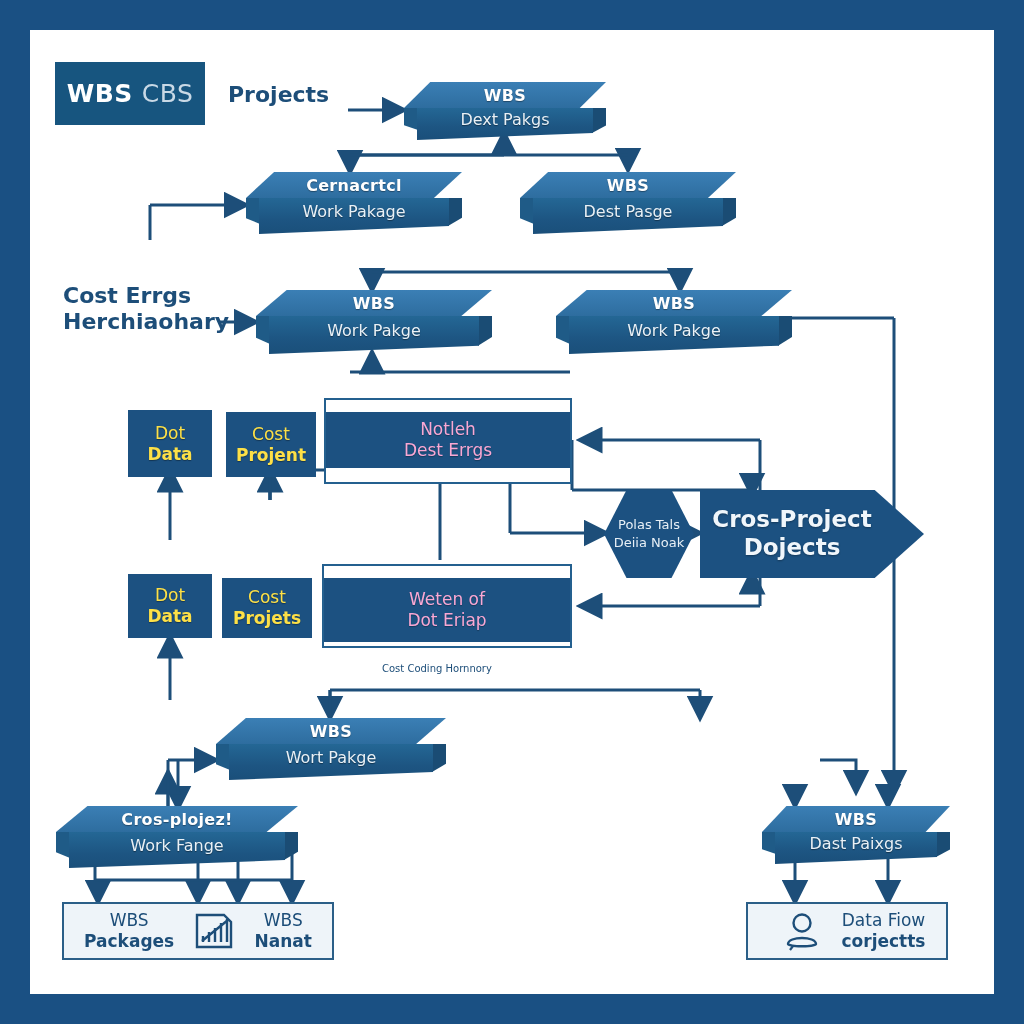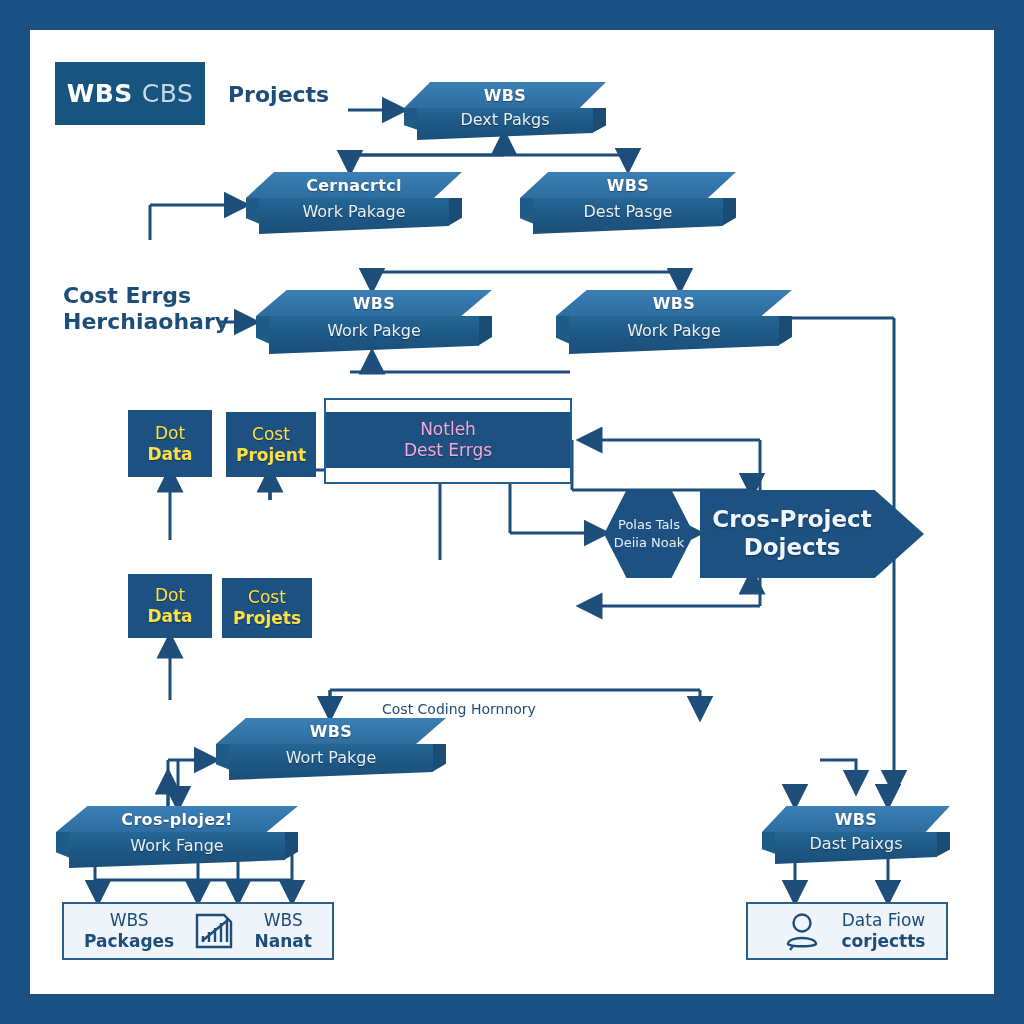--- a/index.html
+++ b/index.html
@@ -40,24 +40,23 @@
     position:absolute;
     color:#1d4e79;
     font-weight:bold;
     font-size:22px;
     line-height:1.16;
     white-space:pre-line;
   }
   .scriptlabel{
     position:absolute;
     color:#1d4e79;
-    font-size:14px;
+    font-size:10px;
     font-family:"DejaVu Sans", sans-serif;
     white-space:nowrap;
-    margin-top:38px;
   }
 
   
   .slab{position:absolute;}
   .slab .top{
     position:absolute;left:0;top:0;right:0;height:26px;
     background:linear-gradient(180deg,#3b7fb5 0%,#2e6d9f 100%);
     clip-path:polygon(0 100%, 13% 0, 100% 0, 87% 100%);
     display:flex;align-items:center;justify-content:center;
   }
@@ -351,20 +350,26 @@
   <div class="flat" style="left:128px;top:574px;width:84px;height:64px;">
     <span class="l1">Dot</span>
     <span class="l2">Data</span>
   </div>
 
   <div class="flat" style="left:222px;top:578px;width:90px;height:60px;">
     <span class="l1">Cost</span>
     <span class="l2">Projets</span>
   </div>
 
+  <div class="shell" style="left:322px;top:564px;width:250px;height:84px;">
+    <div class="bar" style="top:12px;bottom:4px;">
+      <span>Weten of</span>
+      <span>Dot Eriap</span>
+    </div>
+  </div>
 
   <div class="slab" style="left:216px;top:718px;width:230px;height:62px;">
     <div class="top"></div>
     <div class="topcap">WBS</div>
     <div class="side"></div>
     <div class="rightside"></div>
     <div class="face">Wort Pakge</div>
   </div>
 
 

